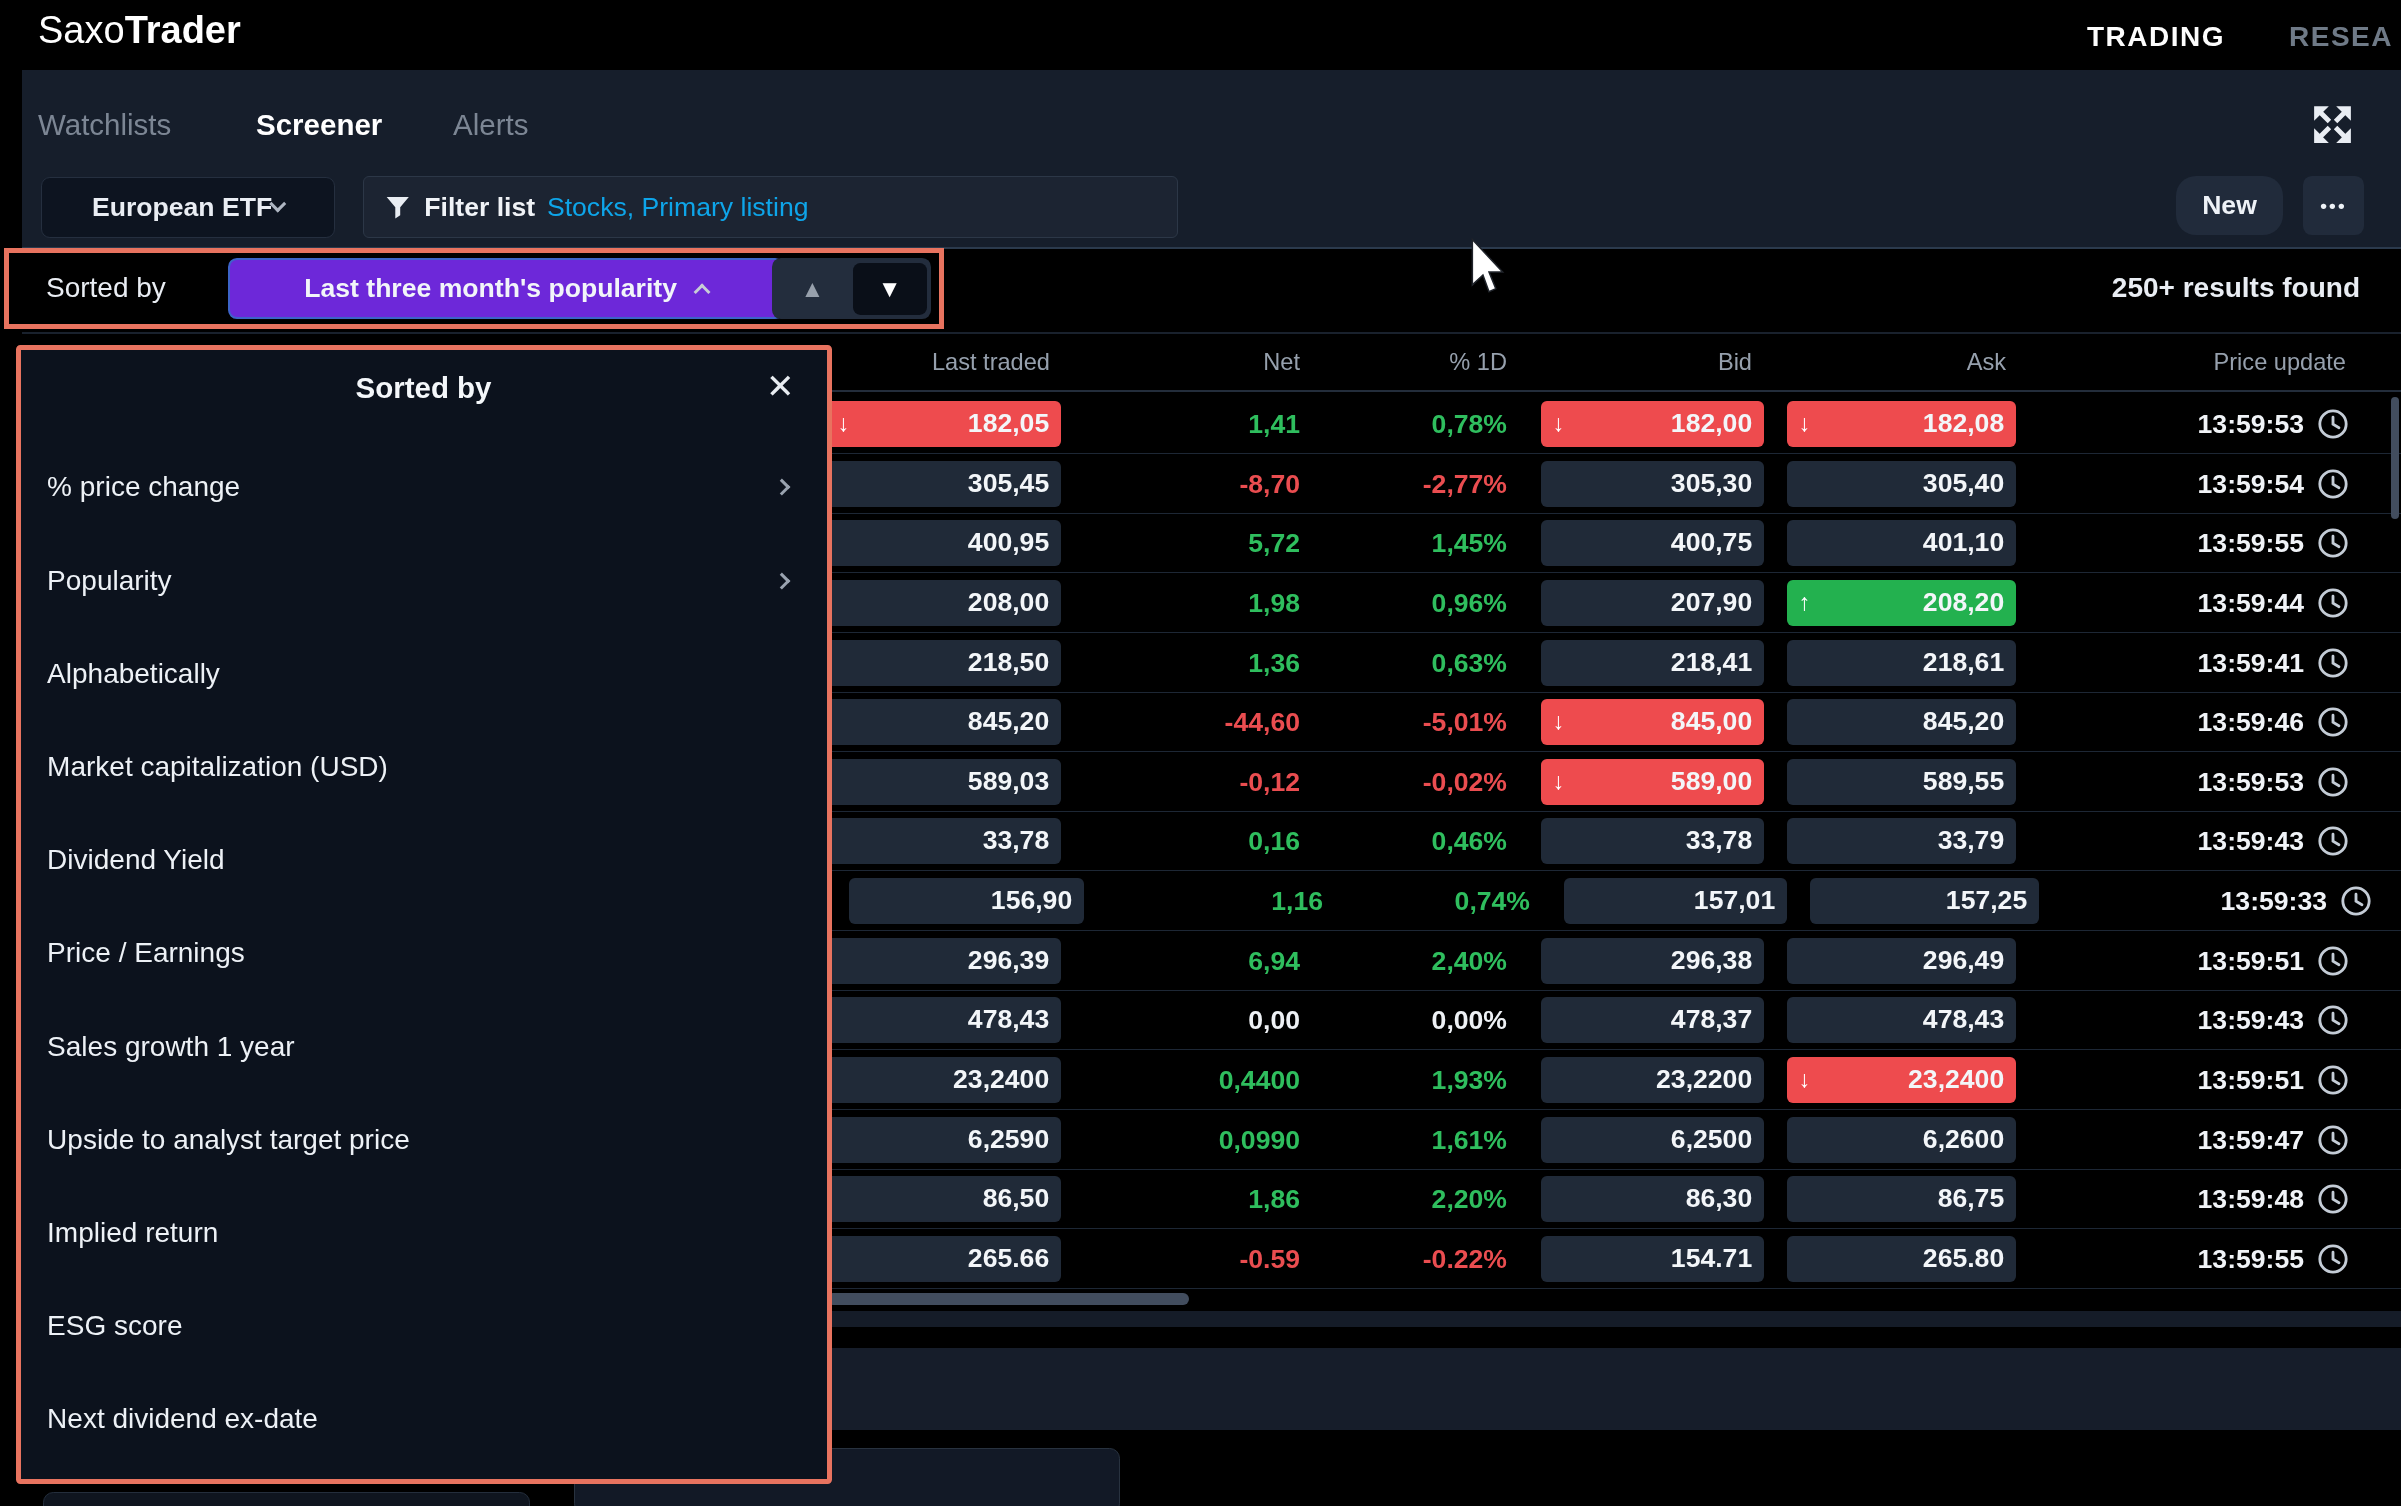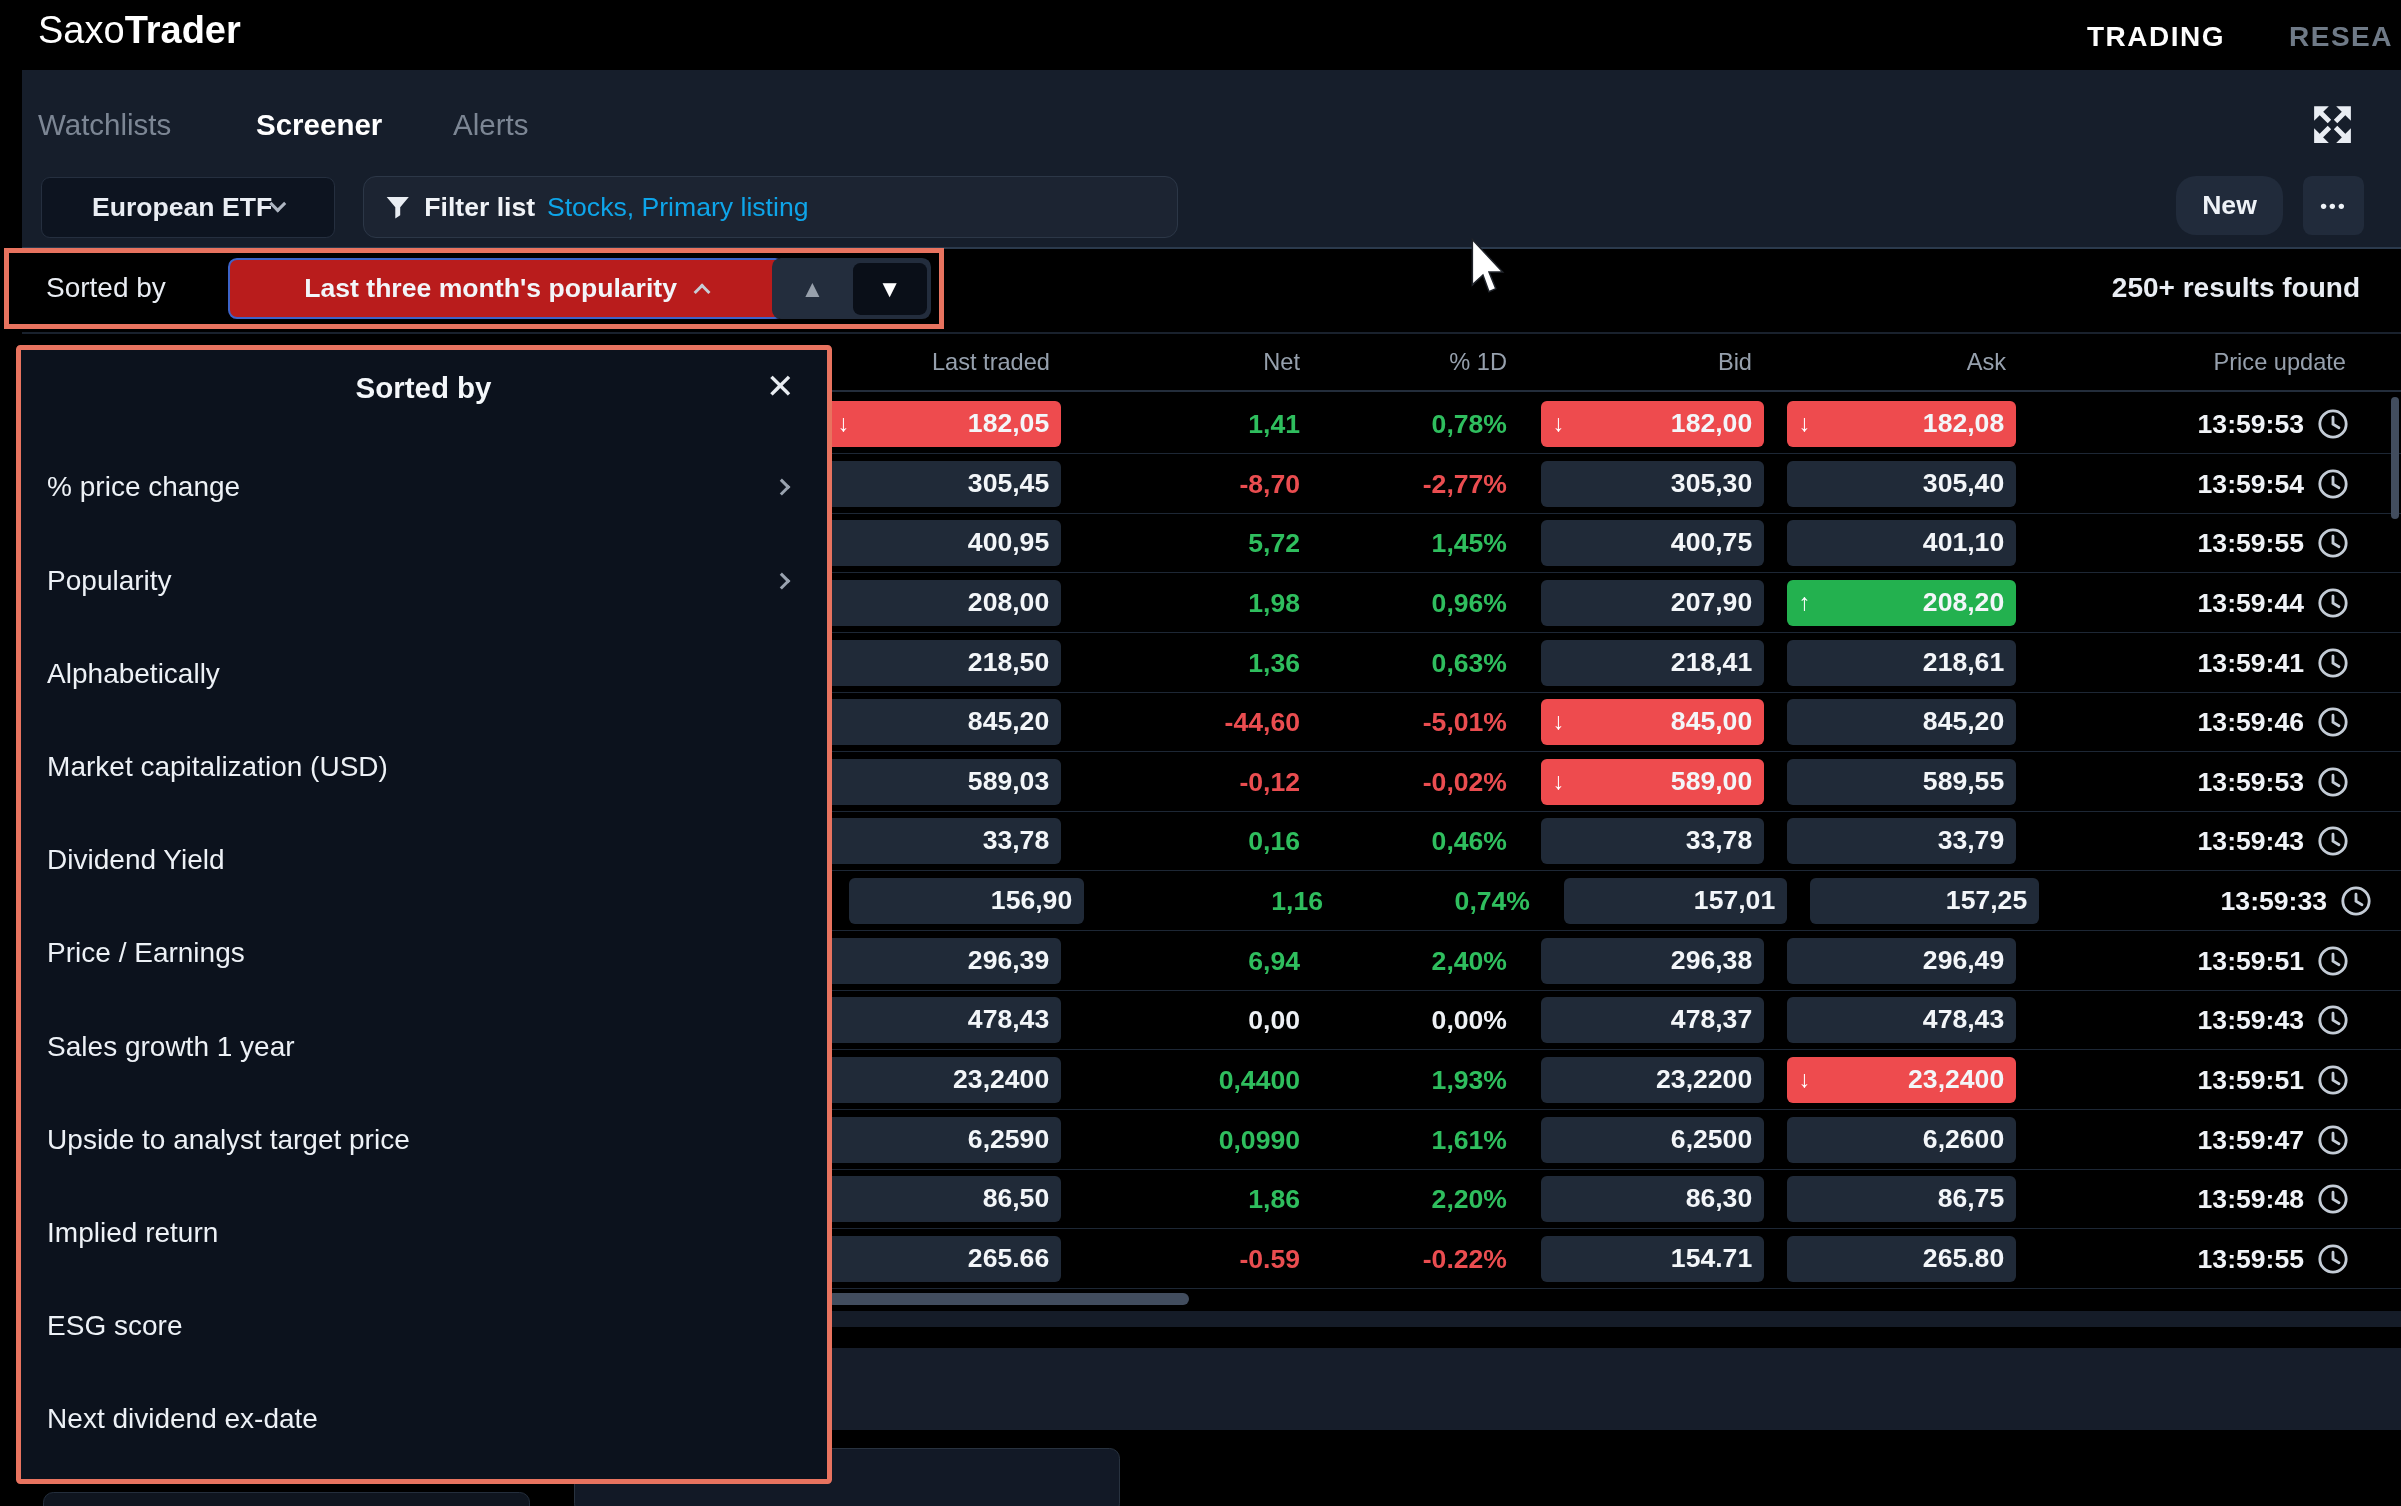--- a/index.html
+++ b/index.html
@@ -20,34 +20,34 @@
   .tab{position:absolute;top:108px;font-size:29.5px;color:#7c8694;cursor:pointer}
   .tab.watchlists{left:38px}
   .tab.screener{left:256px;color:#fff;font-weight:700}
   .tab.alerts{left:453px}
   .expand-btn{position:absolute;left:2308px;top:100px;width:49px;height:49px}
 
   .sel-btn{position:absolute;left:41px;top:177px;width:294px;height:61px;background:#0d1420;
            border:1.5px solid #252f3f;border-radius:8.9px;display:flex;align-items:center;
            justify-content:center;gap:0;font-size:26.6px;font-weight:600;color:#e9edf3}
   .filter-box{position:absolute;left:363px;top:176px;width:815px;height:62px;background:#1c2432;
-           border:1.5px solid #2c3747;border-radius:13px;display:flex;align-items:center;
+           border:1.5px solid #2c3747;border-radius:6px;display:flex;align-items:center;
            padding:10px 19px;gap:11.8px;font-size:26.6px}
   .filter-box .flabel{font-weight:700;color:#f0f3f7}
   .filter-box .fvalue{color:#0ea5e9}
   .newbtn{position:absolute;left:2176px;top:176px;width:107px;height:59px;background:#212b3b;
           border-radius:20px;display:flex;align-items:center;justify-content:center;
           font-size:26.6px;font-weight:700;color:#eef2f7}
   .morebtn{position:absolute;left:2303px;top:176px;width:61px;height:59px;background:#212b3b;
           border-radius:8.9px;display:flex;align-items:center;justify-content:center;
           font-size:19px;font-weight:700;letter-spacing:2.2px;color:#eef2f7}
 
   
   .sorted-label{position:absolute;left:46px;top:272px;font-size:28px;color:#e9edf3}
-  .sort-dd{position:absolute;left:228px;top:258px;width:556px;height:61px;background:#b91c1c;
+  .sort-dd{position:absolute;left:228px;top:258px;width:556px;height:61px;background:#6d28d9;
            border:2.2px solid var(--focus-border,#3d63c8);border-radius:8.9px;display:flex;
            align-items:center;justify-content:center;gap:19px;font-size:26.6px;font-weight:600;color:#f2f5f9}
   .sort-dir{position:absolute;left:772px;top:258px;width:159px;height:61px;background:#232d3d;
            border-radius:8.9px;display:flex;align-items:center}
   .sort-dir .asc{flex:1;text-align:center;color:#97a0ac;font-size:24px}
   .sort-dir .desc{width:74px;height:52px;margin-right:4.4px;background:#0a0f18;border-radius:7.4px;
            display:flex;align-items:center;justify-content:center;color:#fff;font-size:24px}
   .results{position:absolute;right:41px;top:272px;font-size:28px;font-weight:600;color:#e9edf3}
 
   

